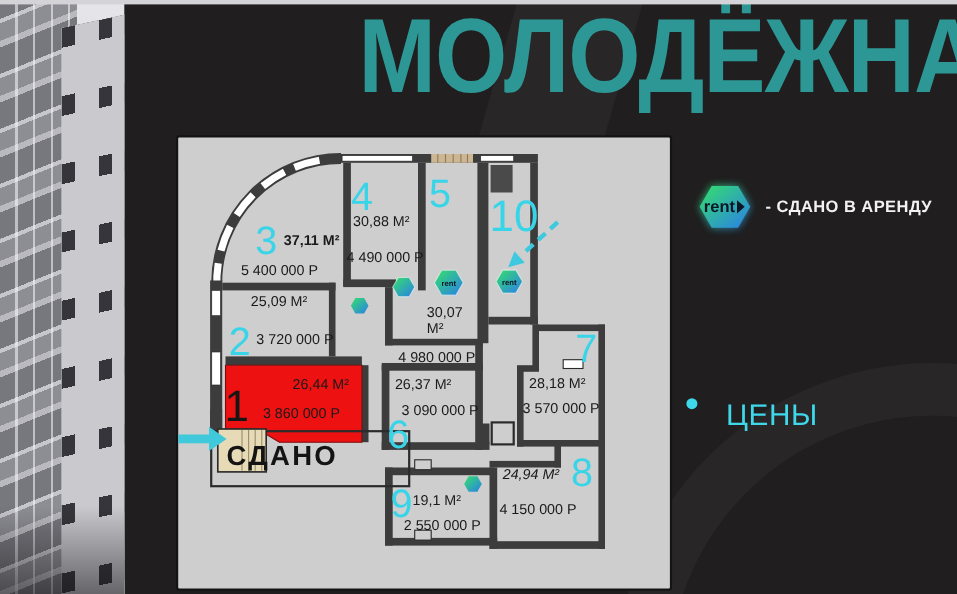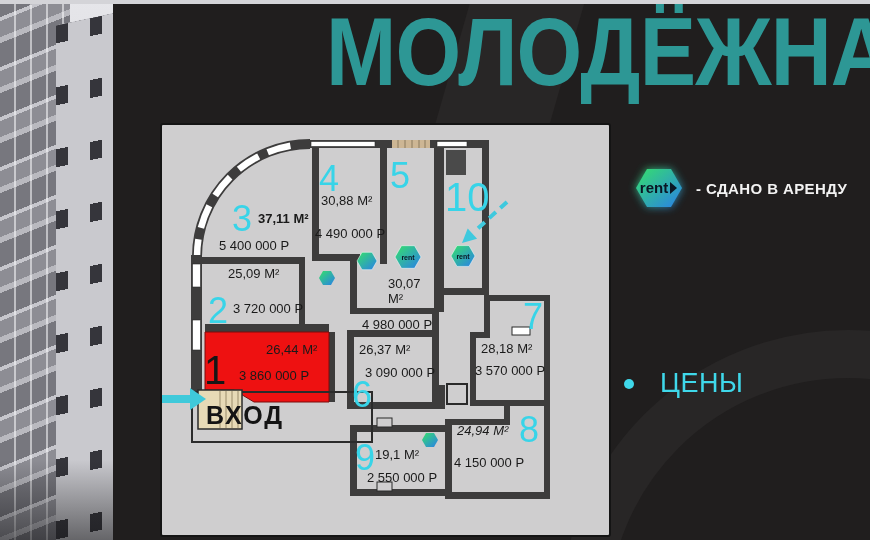--- a/index.html
+++ b/index.html
@@ -44,21 +44,21 @@
     position:absolute; left:326px; top:4px; z-index:2;
     font-size:96px; line-height:1; font-weight:bold; color:#2d9795;
     letter-spacing:-1px; white-space:nowrap;
     transform:scaleX(.88); transform-origin:left top;
   }
   
   .legend { position:absolute; left:628px; top:160px; display:flex; align-items:center; z-index:2; }
   .legend-label { margin-left:6px; font-size:15px; font-weight:bold; color:#f2f2f2; letter-spacing:.4px; white-space:nowrap; }
   
   .bullets { position:absolute; left:624px; top:362px; z-index:2; list-style:none; margin:0; padding:0; }
-  .bullets li { display:flex; align-items:center; height:43px; }
+  .bullets li { display:flex; height:43px; }
   .bullet-dot { width:10px; height:10px; border-radius:50%; background:#3fd8ea; margin-right:26px; flex:0 0 auto; }
   .bullet-text { font-size:27px; color:#3fd8ea; letter-spacing:.5px; white-space:nowrap; }
   
   .plan {
     position:absolute; left:160px; top:123px; width:447px; height:410px;
     background:#cfcecf; border:2px solid #141414; border-radius:3px; z-index:3;
   }
   .plan svg { position:absolute; left:0; top:0; }
   .num { position:absolute; font-size:36px; line-height:1; color:#38d4e8; z-index:4; }
   .n1 { left:42px;  top:225px; color:#161616; font-size:40px; }
@@ -262,16 +262,16 @@
     <span class="lbl a6">26,37 М²</span>
     <span class="lbl p6">3 090 000 Р</span>
     <span class="lbl a7">28,18 М²</span>
     <span class="lbl p7">3 570 000 Р</span>
     <span class="lbl a8">24,94 М²</span>
     <span class="lbl p8">4 150 000 Р</span>
     <span class="lbl a9">19,1 М²</span>
     <span class="lbl p9">2 550 000 Р</span>
 
 
-    <span class="entrance-label">ВХОД</span>
+    <span class="entrance-label">СДАНО</span>
   </div>
 
 </div>
 
 </body></html>

